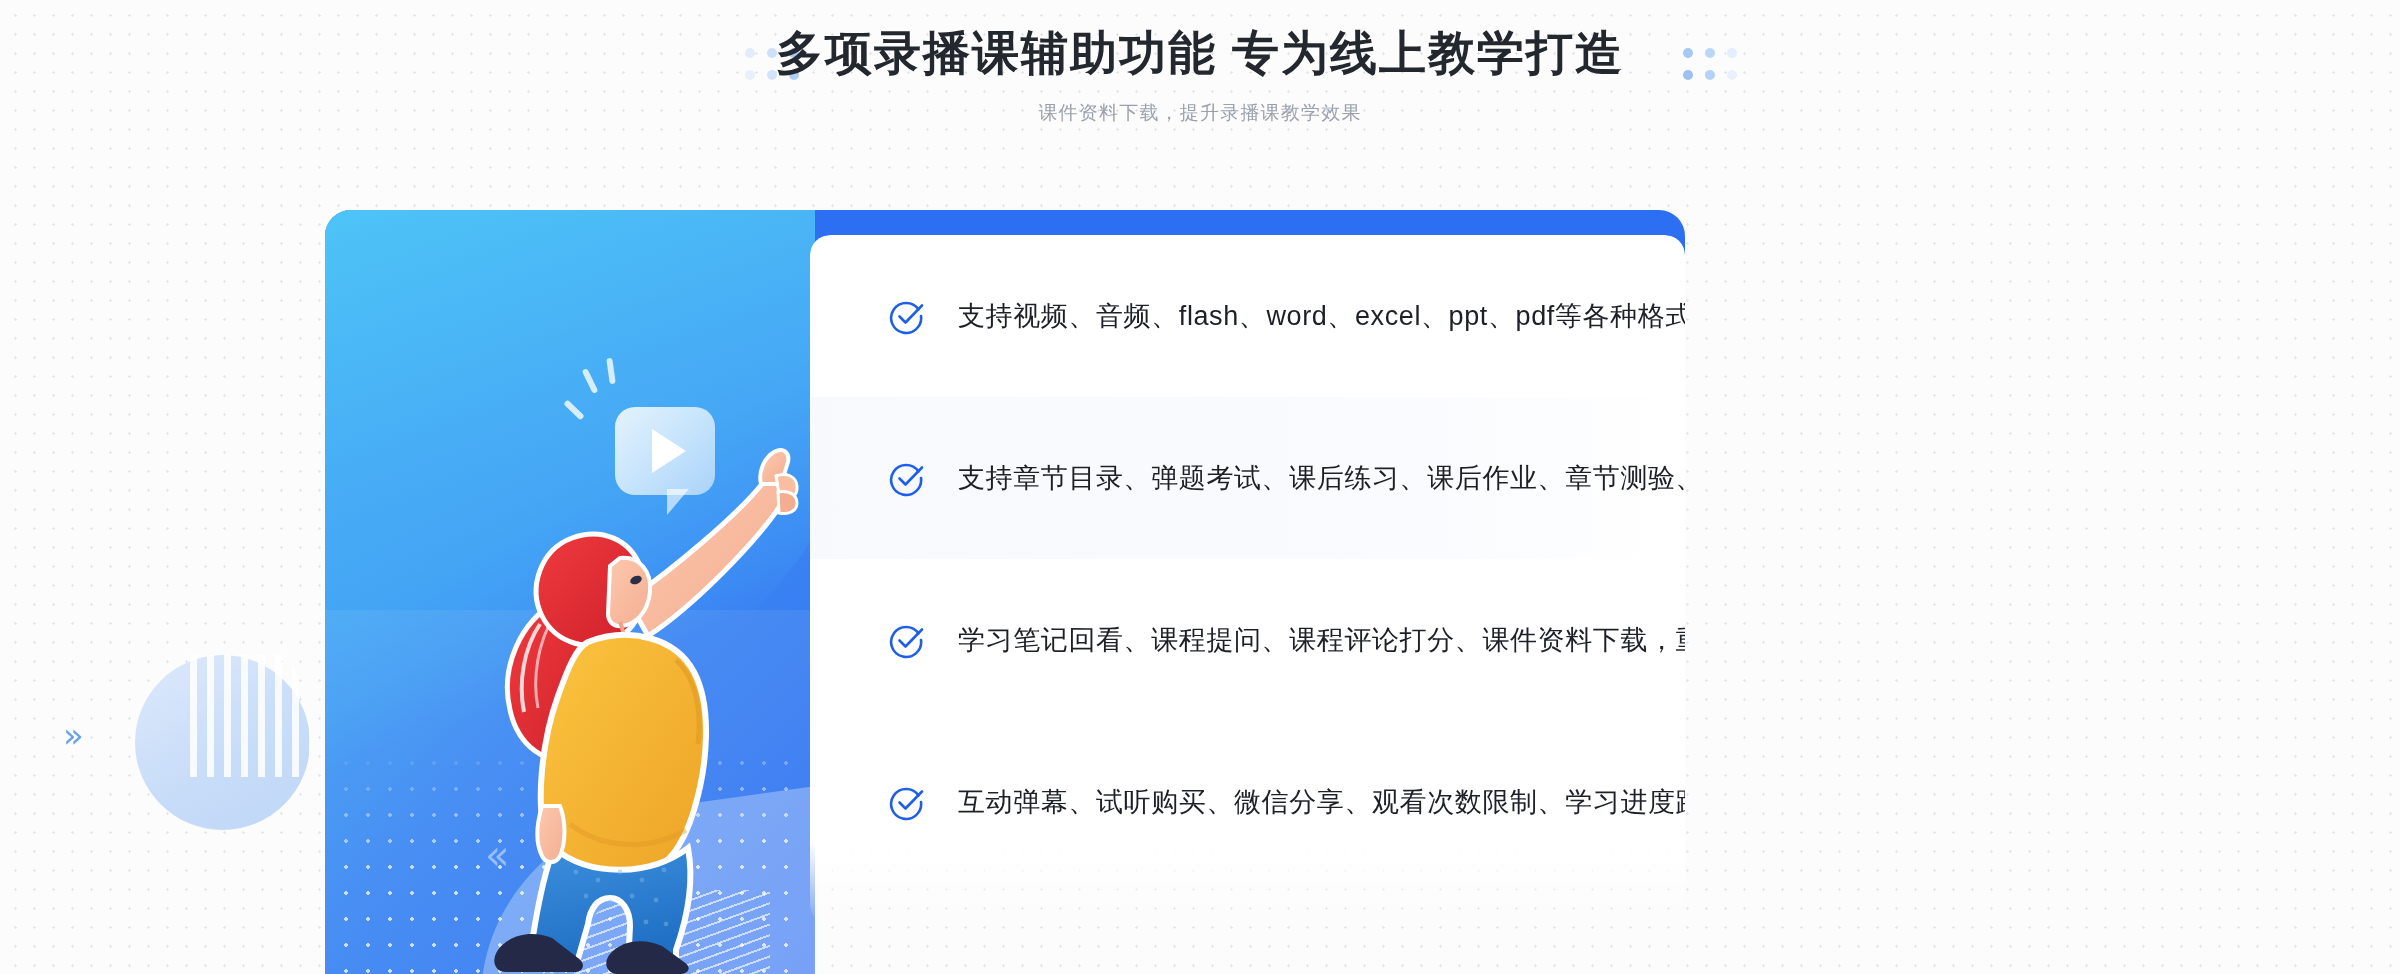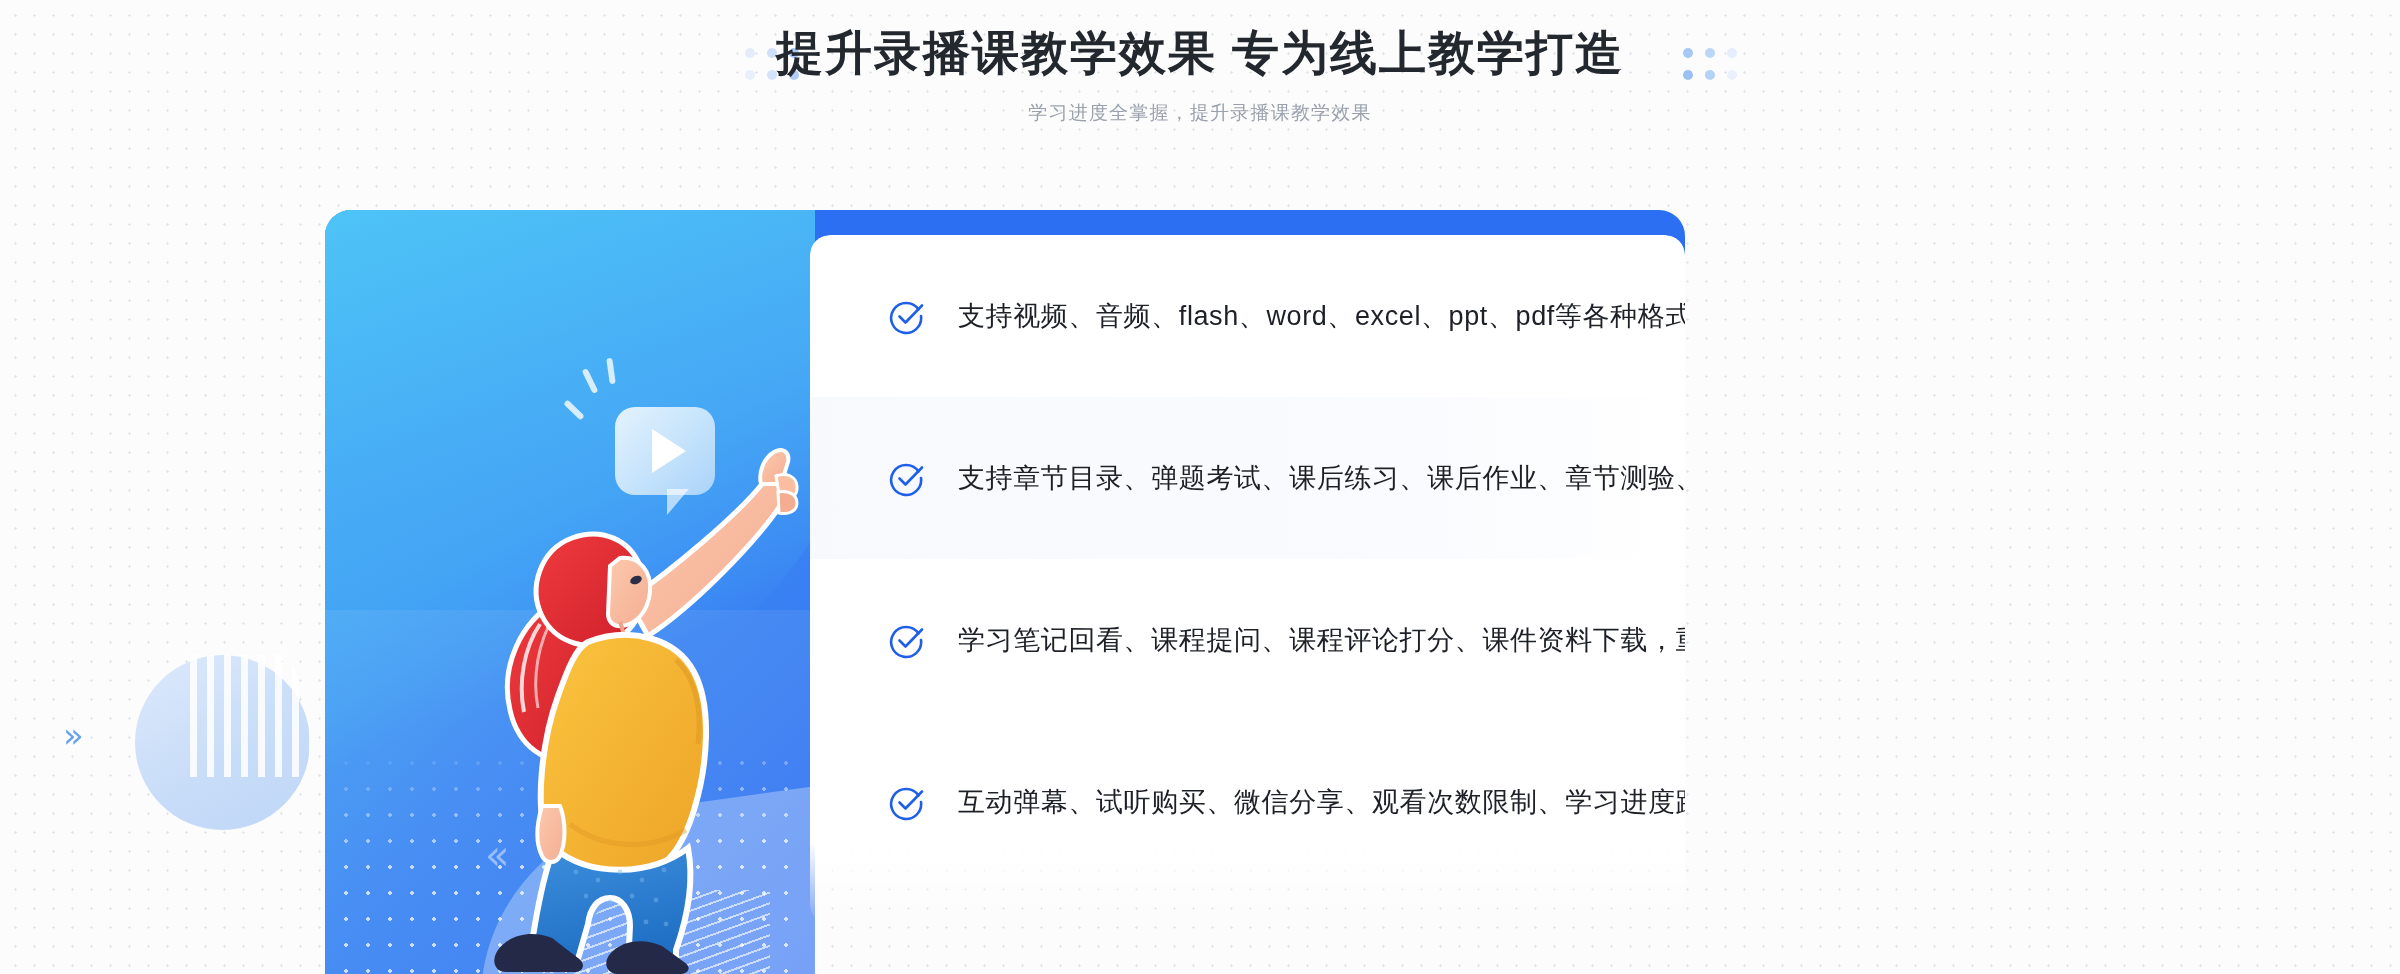--- a/index.html
+++ b/index.html
@@ -180,22 +180,22 @@
     font-size:27px; color:#1d2026; letter-spacing:.6px;
     white-space:nowrap; line-height:1;
   }
 </style>
 </head>
 <body>
 
 <div id="dot-bg"></div>
 
 <header id="header">
-  <h1 id="page-title">提升录播课教学效果 专为线上教学打造</h1>
-  <p id="page-subtitle">学习进度全掌握，提升录播课教学效果</p>
+  <h1 id="page-title">多项录播课辅助功能 专为线上教学打造</h1>
+  <p id="page-subtitle">课件资料下载，提升录播课教学效果</p>
 </header>
 
 <div class="dotcluster" id="dots-left">
   <i></i>
     <i></i>
     <i></i>
   <i></i>
     <i></i>
     <i></i>
 </div>

